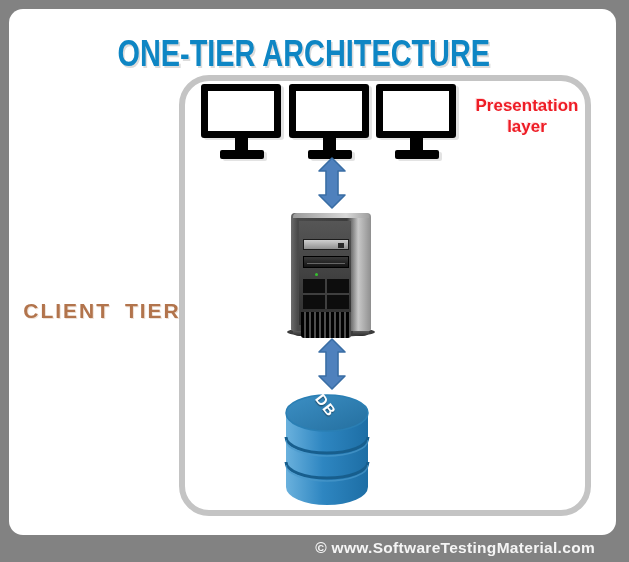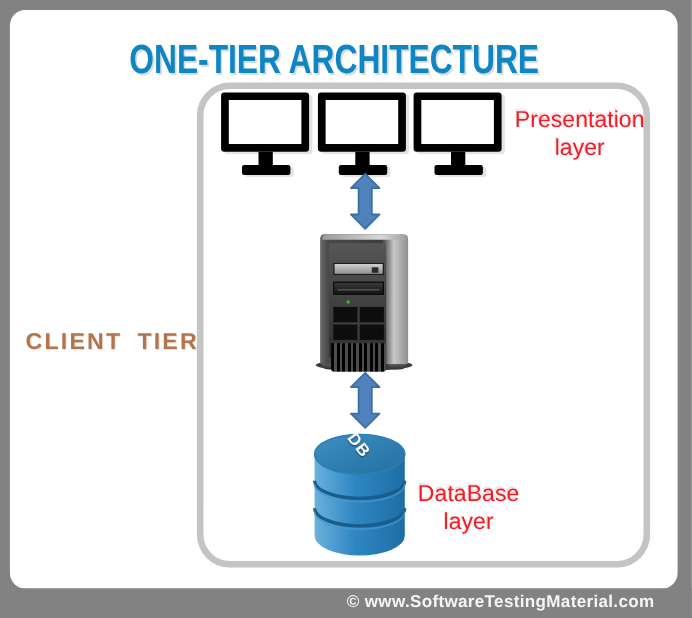--- a/index.html
+++ b/index.html
@@ -35,21 +35,21 @@
 
   
   .monitor{position:absolute;width:80px;height:75px;}
   .monitor .screen-box{position:absolute;left:0;top:0;width:80px;height:54px;
     background:#fff;border:7px solid #000;border-radius:3px;box-shadow:3px 2px 0 #e3e3e3;}
   .monitor .neck{position:absolute;left:34px;top:54px;width:13px;height:12px;background:#000;}
   .monitor .base{position:absolute;left:19px;top:66px;width:44px;height:9px;background:#000;
     border-radius:2px;box-shadow:3px 2px 0 #e3e3e3;}
 
   
-  .layer-label{position:absolute;color:var(--label-red);font-weight:400;font-size:21px;
+  .layer-label{position:absolute;color:var(--label-red);font-weight:700;font-size:17px;
     line-height:1.22;text-align:center;text-shadow:-1px -1px 0 #ffd9da;}
   .label-presentation{left:463px;top:96px;width:128px;}
   .label-application{left:356px;top:251px;width:106px;}
   .label-database{left:371px;top:436px;width:110px;}
 
   
   .updown-arrow{position:absolute;width:30px;height:52px;}
   .arrow-1{left:317px;top:157px;}
   .arrow-2{left:317px;top:338px;}
 
@@ -159,18 +159,17 @@
       <path d="M2,20 L2,94 a41,18 0 0,0 82,0 L84,20 Z" fill="url(#dbBody)"></path>
       <path d="M2,44 a41,16 0 0,0 82,0" fill="none" stroke="#175e8d" stroke-width="3"></path>
       <path d="M2,47 a41,16 0 0,0 82,0" fill="none" stroke="#4a98cb" stroke-width="1.5" opacity="0.7"></path>
       <path d="M2,69 a41,16 0 0,0 82,0" fill="none" stroke="#175e8d" stroke-width="3"></path>
       <path d="M2,72 a41,16 0 0,0 82,0" fill="none" stroke="#4a98cb" stroke-width="1.5" opacity="0.7"></path>
       <ellipse cx="43" cy="20" rx="41" ry="18" fill="url(#dbTop)" stroke="#2a7fb4" stroke-width="1.5"></ellipse>
     </svg>
     <div class="db-text">DB</div>
   </div>
 
-  <div class="layer-label label-database">DataBase layer</div>
 
   <div class="footer-bar">
     <div class="footer-credit">© www.SoftwareTestingMaterial.com</div>
   </div>
 </div>
 
 </body></html>

